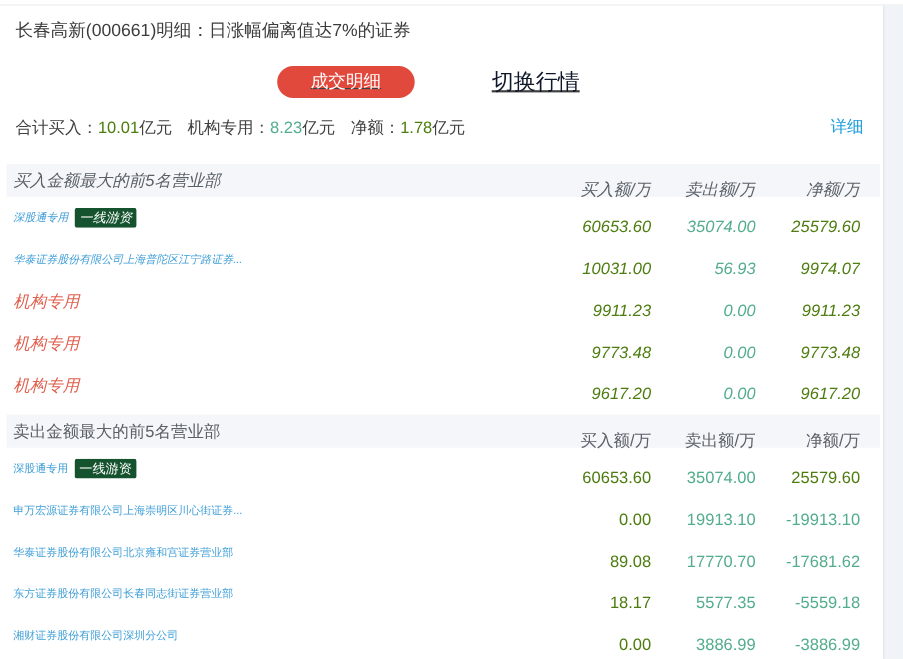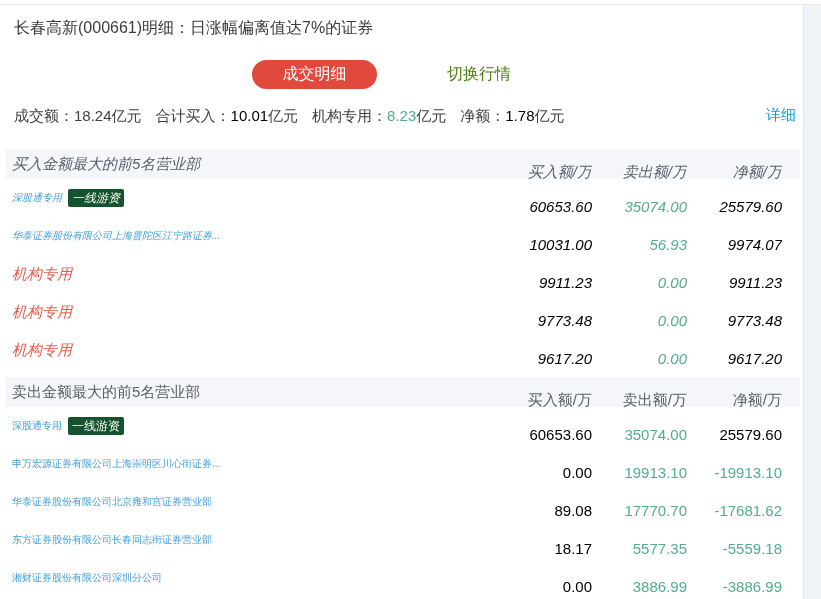--- a/index.html
+++ b/index.html
@@ -7,35 +7,35 @@
     position:relative; width:821px; height:599px; overflow:hidden;
     background:#ffffff; font-family:"Liberation Sans","DejaVu Sans",sans-serif;
     color:#404040;
   }
   .top-hairline { position:absolute; top:4px; left:0; width:821px; height:1px; background:#ececec; }
   .right-strip { position:absolute; top:5px; right:0; bottom:0; width:17px;
     background:#f0f4f8; border-left:1px solid #dde4ea; }
 
   .title { margin:18px 0 0 14px; font-size:16px; color:#3c3c3c; }
 
-  .tabrow { margin-top:21px; height:29px; display:flex; align-items:center; }
+  .tabrow { margin-top:21px; height:29px; display:flex; align-items:center;text-decoration:underline; }
   .tab-active {
     margin-left:252px; width:125px; height:29px; border-radius:15px;
     background:#e2493d; color:#ffffff; font-size:16px;
     display:flex; align-items:center; justify-content:center; cursor:pointer;
     border:none;
   }
-  .tab-inactive { margin-left:70px; font-size:16px; color:#4d7c0f; cursor:pointer; }
+  .tab-inactive { margin-left:70px; font-size:20px; color:#0f172a; cursor:pointer; }
 
   .stats { margin:17px 0 0 14px; height:20px; display:flex; align-items:center;
     font-size:15px; color:#404040; position:relative; width:786px; }
   .stat { margin-right:14px; white-space:nowrap; }
-  .v-red   { color:#000000; }
+  .v-red   { color:#4d7c0f; }
   .v-green { color:#53ad8c; }
-  .detail-link { position:absolute; right:4px; top:0; color:#189bdd; font-size:15px; cursor:pointer; }
+  .detail-link { position:absolute; right:15px; top:0; color:#189bdd; font-size:15px; cursor:pointer; }
 
   .table { margin:0 0 0 6px; width:794px; }
   .t1 { margin-top:23px;font-style:italic; }
   .t2 { margin-top:8px; }
   .thead {
     height:30px; background:#f4f6f9; display:grid;
     grid-template-columns:1fr 95px 95px 95px; align-items:center;
     padding-right:18px; box-sizing:border-box;
   }
   .thead .tcell { font-size:15px; color:#5a6068; }
@@ -61,21 +61,20 @@
   <div class="right-strip"></div>
 
   <div class="title">长春高新(000661)明细：日涨幅偏离值达7%的证券</div>
 
   <div class="tabrow">
     <button class="tab-active">成交明细</button>
     <span class="tab-inactive">切换行情</span>
   </div>
 
   <div class="stats">
-    <span class="stat"><span>成交额：</span><span>18.24</span><span>亿元</span></span>
     <span class="stat"><span>合计买入：</span><span class="v-red">10.01</span><span>亿元</span></span>
     <span class="stat"><span>机构专用：</span><span class="v-green">8.23</span><span>亿元</span></span>
     <span class="stat"><span>净额：</span><span class="v-red">1.78</span><span>亿元</span></span>
     <span class="detail-link">详细</span>
   </div>
 
   <div class="table t1">
     <div class="thead">
       <div class="tcell first">买入金额最大的前5名营业部</div>
       <div class="tcell num">买入额/万</div>

